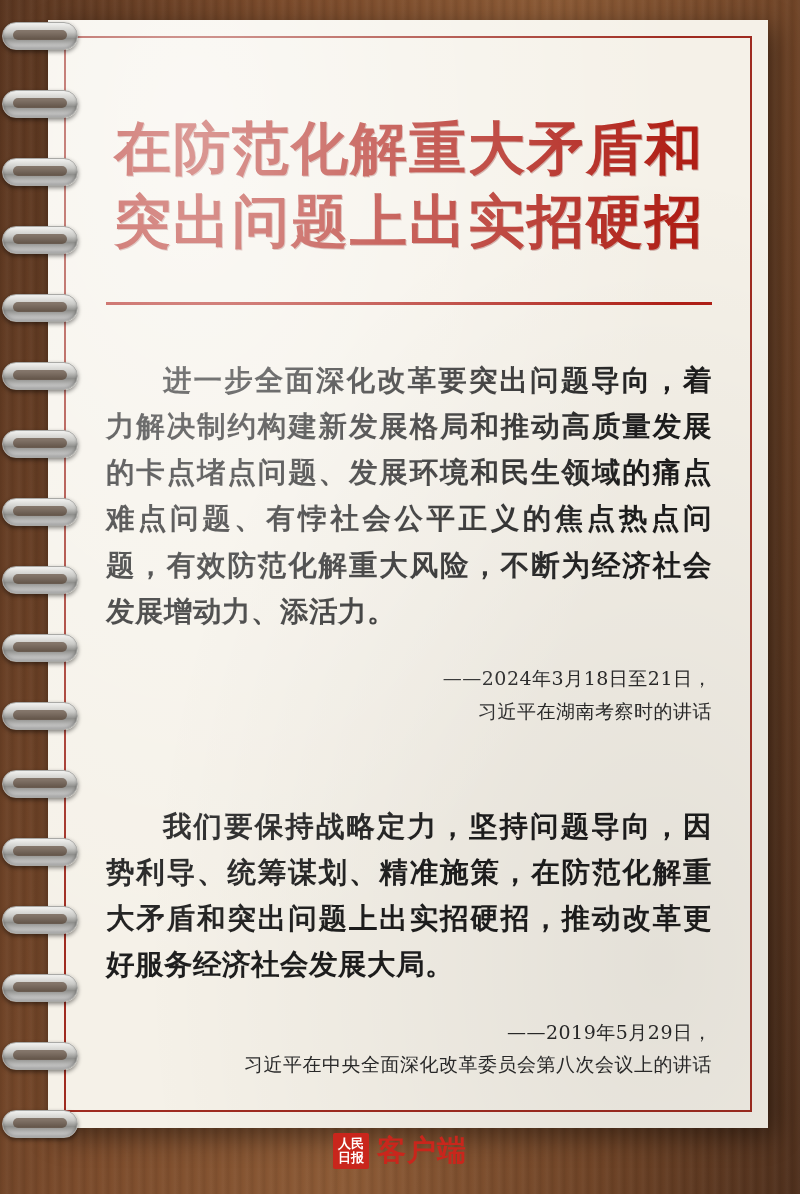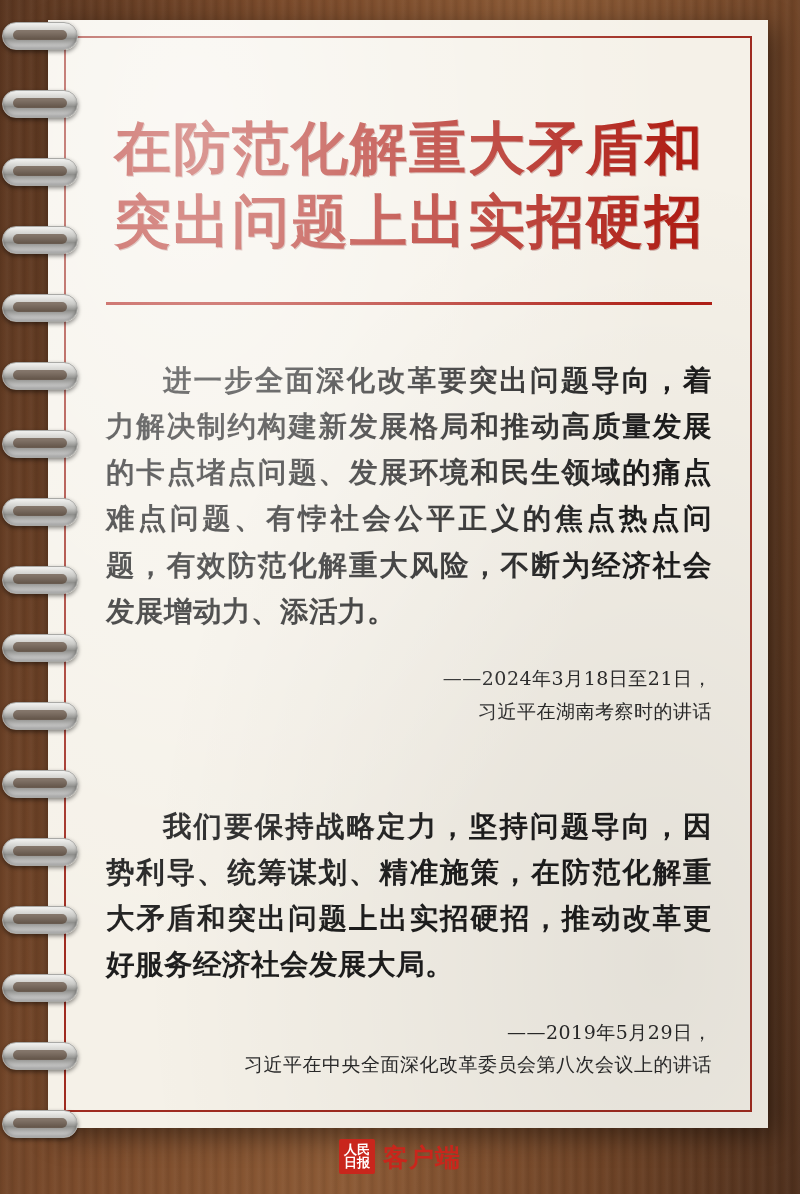--- a/index.html
+++ b/index.html
@@ -161,21 +161,21 @@
   .attrib .line { display: block; }
 
   
   .footer {
     position: absolute;
     left: 0;
     bottom: 20px;
     width: 800px;
     height: 46px;
     display: flex;
-    align-items: flex-end;
+    align-items: center;
     justify-content: center;
     gap: 8px;
     z-index: 6;
   }
   .rmrb-mark {
     display: inline-block;
     background: #c9261c;
     color: #fff;
     font-family: "DejaVu Sans", sans-serif;
     font-size: 13px;
@@ -184,21 +184,21 @@
     padding: 4px 5px;
     letter-spacing: 0px;
     border-radius: 2px;
     white-space: pre-line;
     text-align: center;
   }
   .footer-text {
     color: #c9261c;
     font-family: "DejaVu Sans", sans-serif;
     font-weight: bold;
-    font-size: 25px;
+    font-size: 29px;
     letter-spacing: 1px;
   }
 </style>
 </head>
 <body>
 
 <div class="poster">
   <div class="wood"></div>
 
   <div class="sheet">

